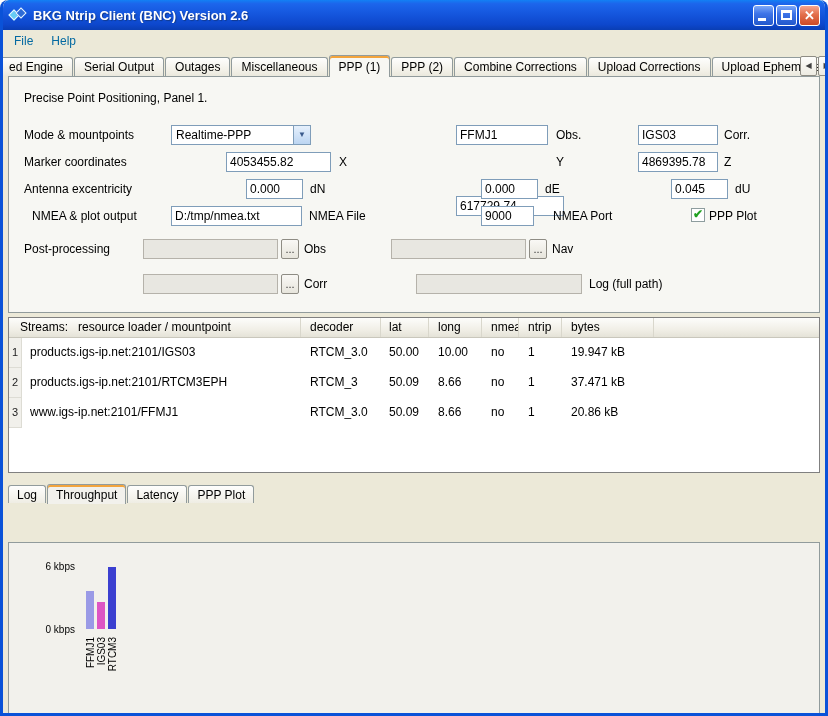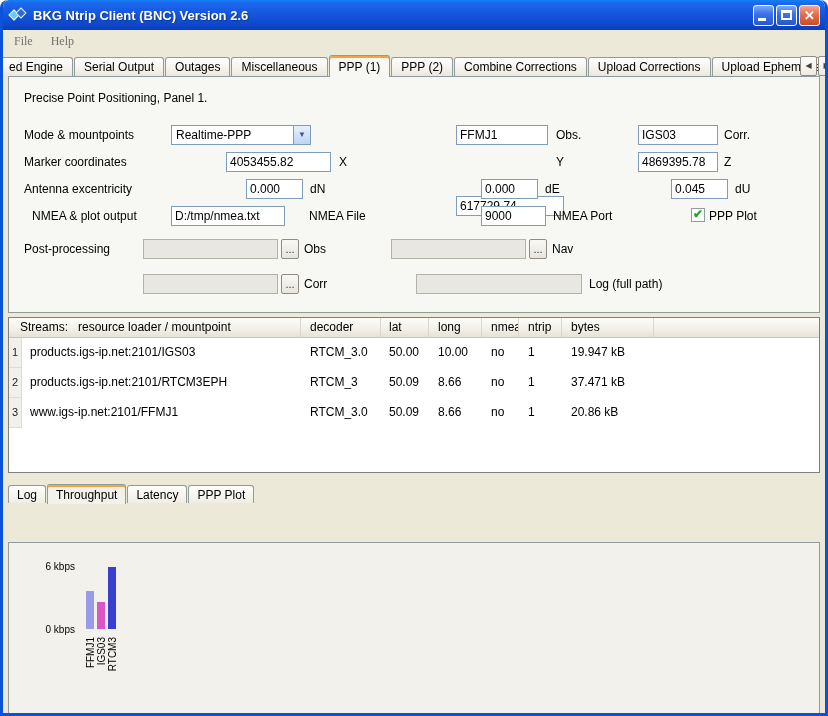--- a/index.html
+++ b/index.html
@@ -25,21 +25,21 @@
     width:21px; height:21px; border:1px solid #fff; border-radius:3px; position:relative;
     background:linear-gradient(180deg,#7DA9F8 0%,#3E74E8 40%,#2258CC 100%); cursor:default;
   }
   .btn-close{ background:linear-gradient(180deg,#F6A58E 0%,#E36F4C 45%,#CC4A26 100%); }
   .glyph-min{ position:absolute; left:4px; bottom:4px; width:8px; height:3px; background:#fff; }
   .glyph-max{ position:absolute; left:4px; top:4px; width:11px; height:10px; border:2px solid #fff; border-top-width:3px; }
   .btn-close::after{ content:"✕"; position:absolute; left:0; top:0; width:100%; height:100%;
     color:#fff; font-size:13px; font-weight:bold; line-height:19px; text-align:center; }
   
   .menubar{ height:22px; display:flex; align-items:center; padding-left:2px; background:#ECE9D8; font-size:12px; }
-  .menu-item{ padding:20px 9px; color:#737373;font-family:Liberation Serif, serif; }
+  .menu-item{ padding:20px 9px; color:#0369a1; }
   
   .content{ padding:0 5px; }
   .tabbar{ position:relative; z-index:2; display:flex; align-items:flex-end; height:22px; margin:2px -5px 0 -5px; }
   .tab{
     height:19px; padding:2px 9px 0 9px; font-size:12px; white-space:nowrap;
     background:linear-gradient(180deg,#FEFEFD 0%,#F2F0E7 70%,#EAE8DD 100%);
     border:1px solid #919B9C; border-bottom:none; border-radius:3px 3px 0 0; margin-right:1px; color:#000;
   }
   .tab.first{ margin-left:-4px; }
   .tab.active{
@@ -172,23 +172,23 @@
         <input class="fin" style="left: 237px; width: 57px;" value="0.000">
         <span class="flabel" style="left:301px">dN</span>
         <input class="fin" style="left: 472px; width: 57px;" value="0.000">
         <span class="flabel" style="left:536px">dE</span>
         <input class="fin" style="left: 662px; width: 57px;" value="0.045">
         <span class="flabel" style="left:726px">dU</span>
       </div>
 
       <div class="frow">
         <span class="flabel" style="left:23px">NMEA &amp; plot output</span>
-        <input class="fin" style="left: 162px; width: 114px;" value="D:/tmp/nmea.txt">
+        <input class="fin" style="left: 162px; width: 131px;" value="D:/tmp/nmea.txt">
         <span class="flabel" style="left:300px">NMEA File</span>
-        <input class="fin" style="left: 472px; width: 65px;" value="9000">
+        <input class="fin" style="left: 472px; width: 53px;" value="9000">
         <span class="flabel" style="left:544px">NMEA Port</span>
         <span class="checkbox checked" style="left:682px"></span>
         <span class="flabel" style="left:700px">PPP Plot</span>
       </div>
 
       <div class="frow gap1">
         <span class="flabel" style="left:15px">Post-processing</span>
         <input class="fin disabled" style="left: 134px; width: 135px;" disabled="">
         <button class="browse" style="left:272px">...</button>
         <span class="flabel" style="left:295px">Obs</span>

